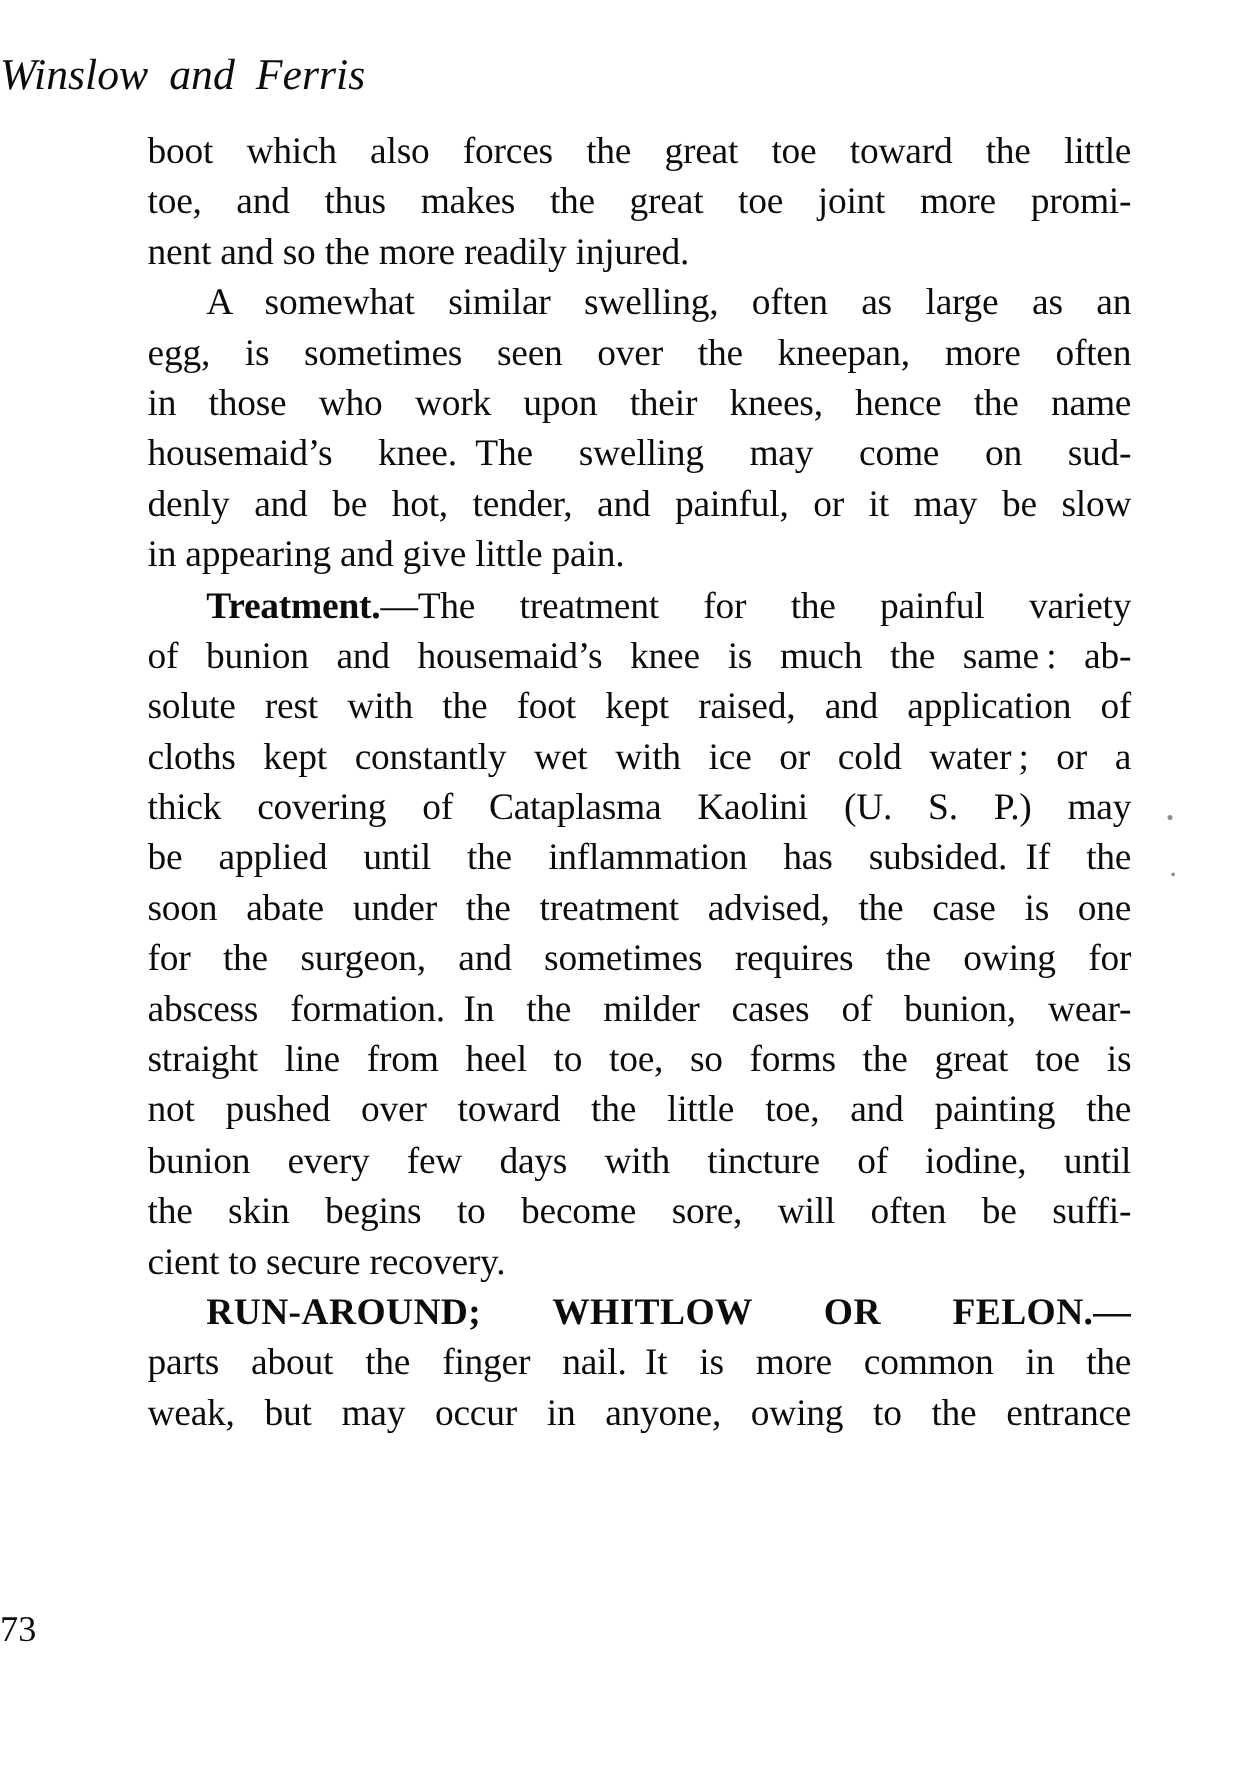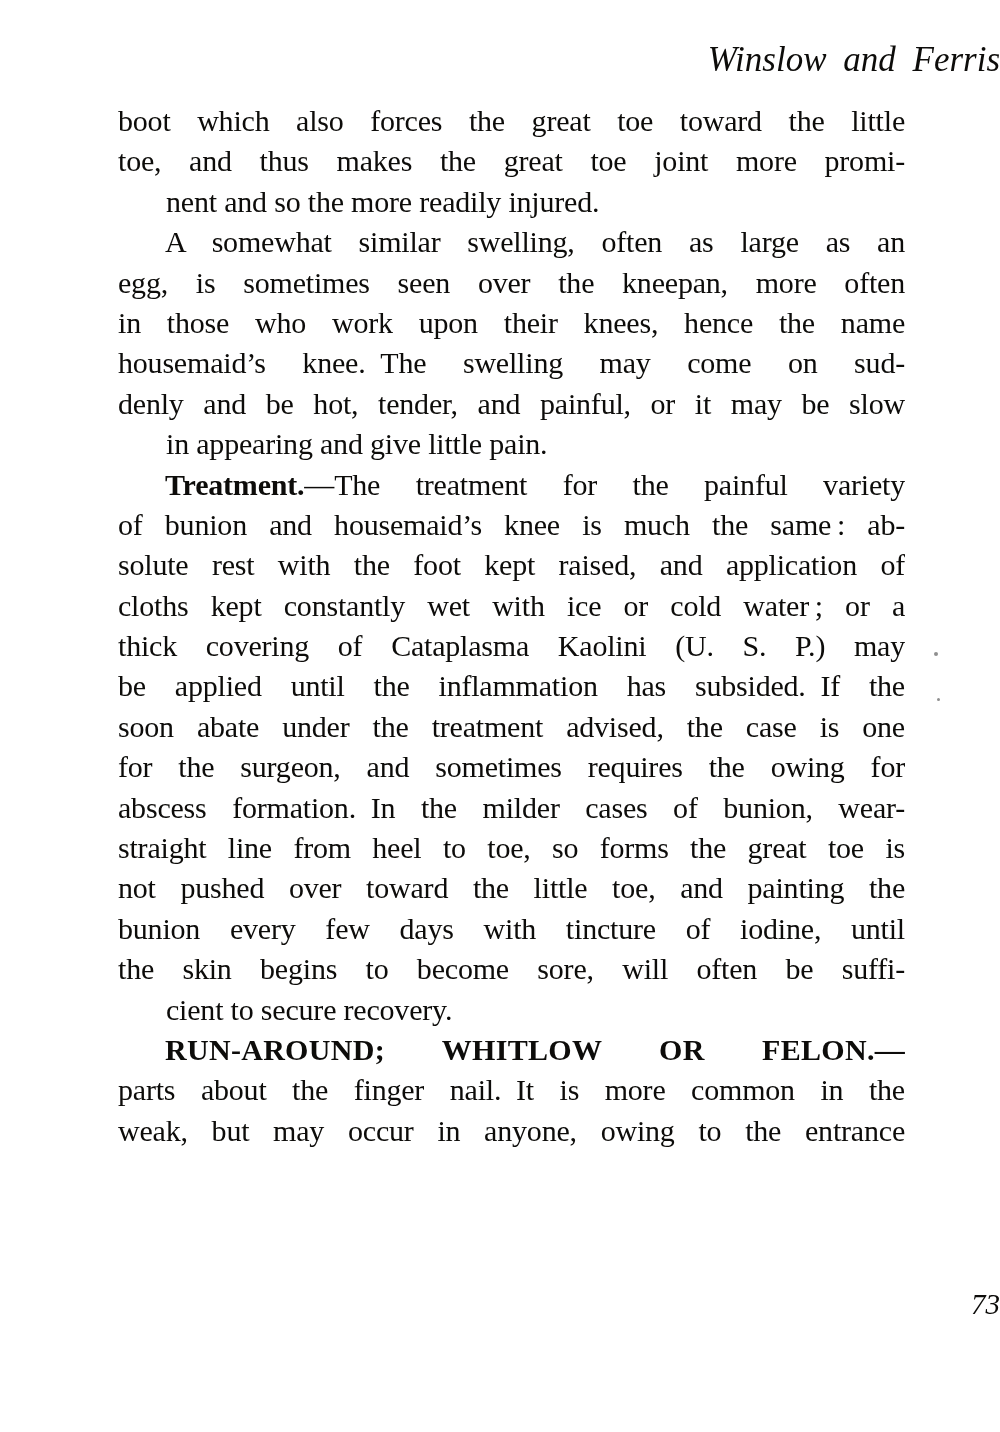--- a/index.html
+++ b/index.html
@@ -10,21 +10,21 @@
     background: var(--paper, #ffffff);
     color: var(--ink, #0d0c0a);
     font-family: "Liberation Serif", "DejaVu Serif", serif;
     overflow: hidden;
   }
   .running-header {
     position: absolute;
     top: 40px;
     left: 0;
     width: 100%;
-    text-align: right;
+    text-align: left;
     font-style: italic;
     font-size: 35px;
     word-spacing: 8px;
     white-space: nowrap;
   }
   .text-block {
     position: absolute;
     top: 101px;
     left: 118px;
     width: 787px;
@@ -33,31 +33,30 @@
     font-size: 30px;
     line-height: 40.4px;
     height: 40.4px;
     letter-spacing: -0.2px;
     text-align: justify;
     text-align-last: justify;
     text-justify: inter-word;
     overflow: hidden;
   }
   .line.indent { text-indent: 47px; }
-  .line.last { text-align-last: left; margin-left: 48px; }
+  .line.last { text-align-last: left; }
   .line .bold { font-weight: bold; }
   .line.heading { font-weight: bold; letter-spacing: 0.3px; }
   .page-number {
     position: absolute;
     top: 1288px;
     left: 0;
     width: 100%;
-    text-align: right;
+    text-align: left;
     font-size: 29px;
-    font-style: italic;
   }
   .speck {
     position: absolute;
     background: #8f8f8f;
     border-radius: 50%;
   }
   .speck.s1 { left: 934px; top: 652px; width: 4px; height: 4px; }
   .speck.s2 { left: 937px; top: 698px; width: 3px; height: 3px; }
 </style>
 </head>

